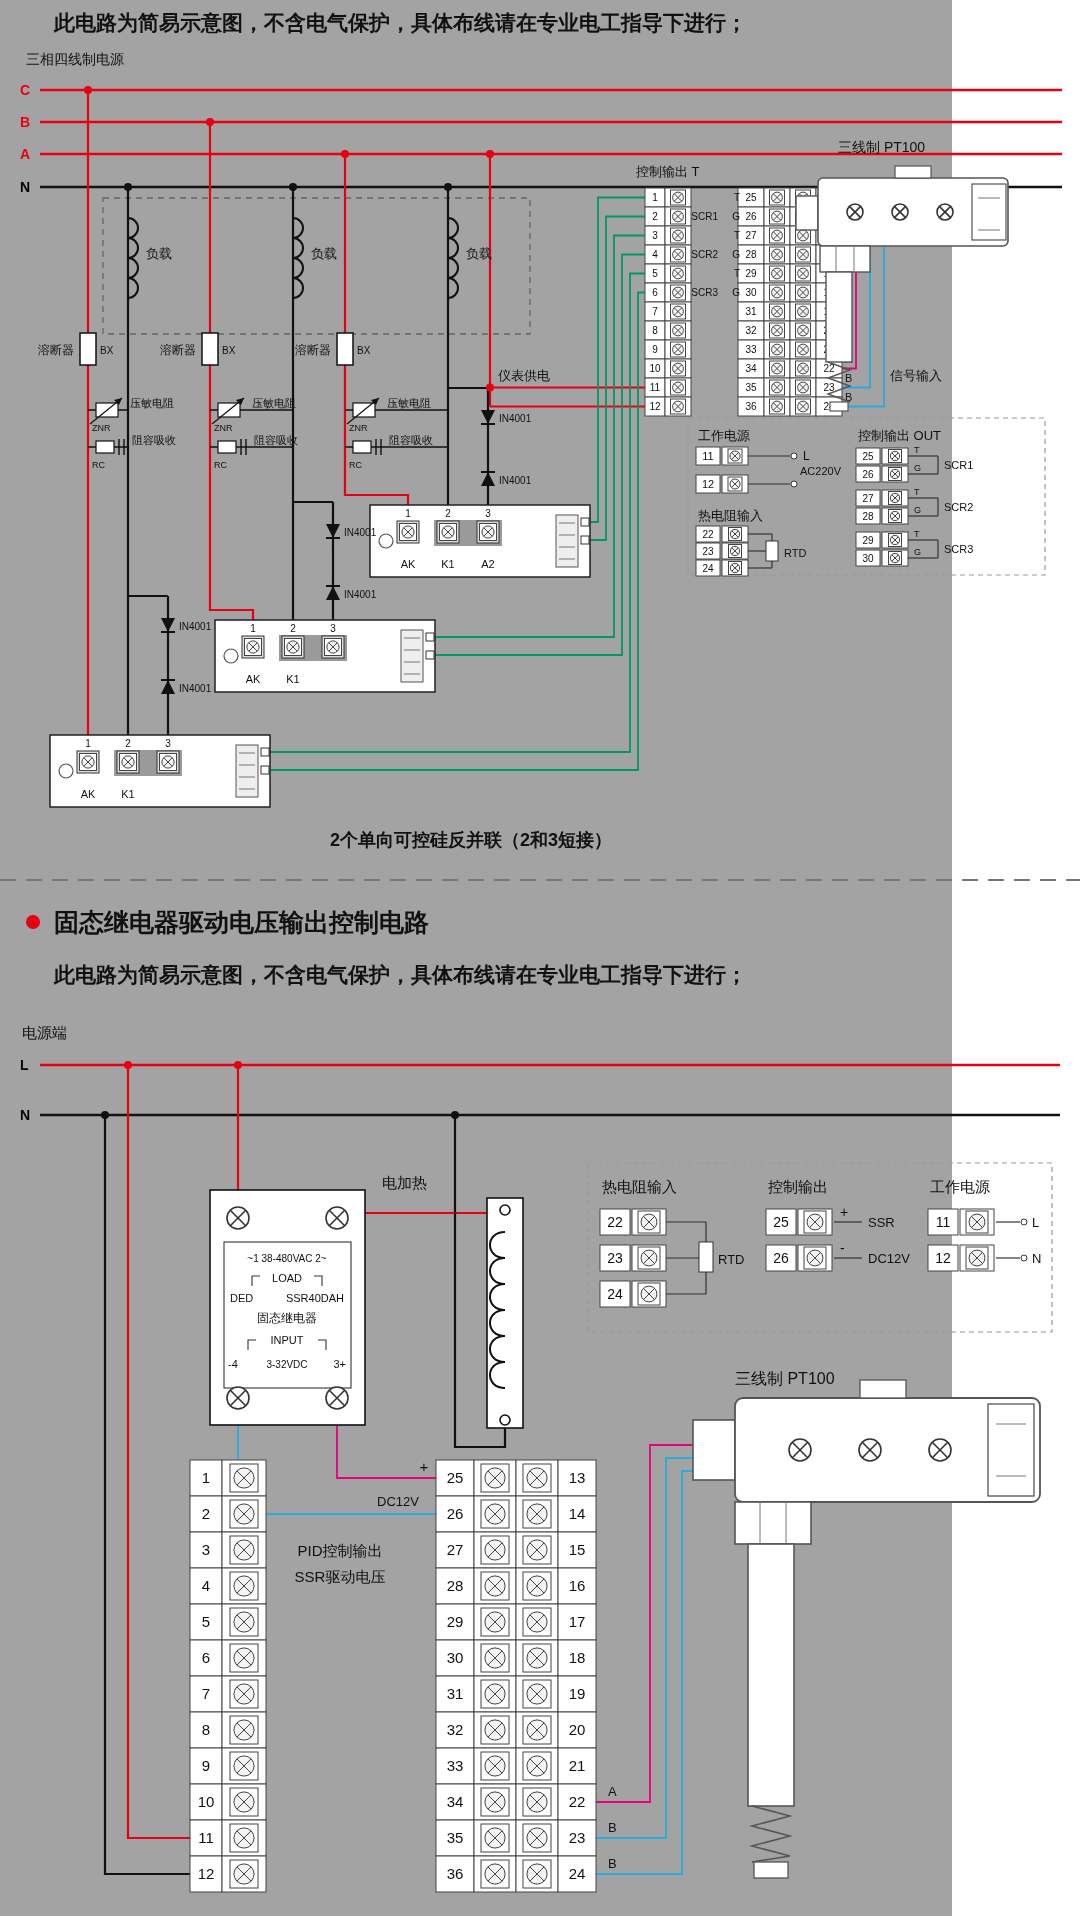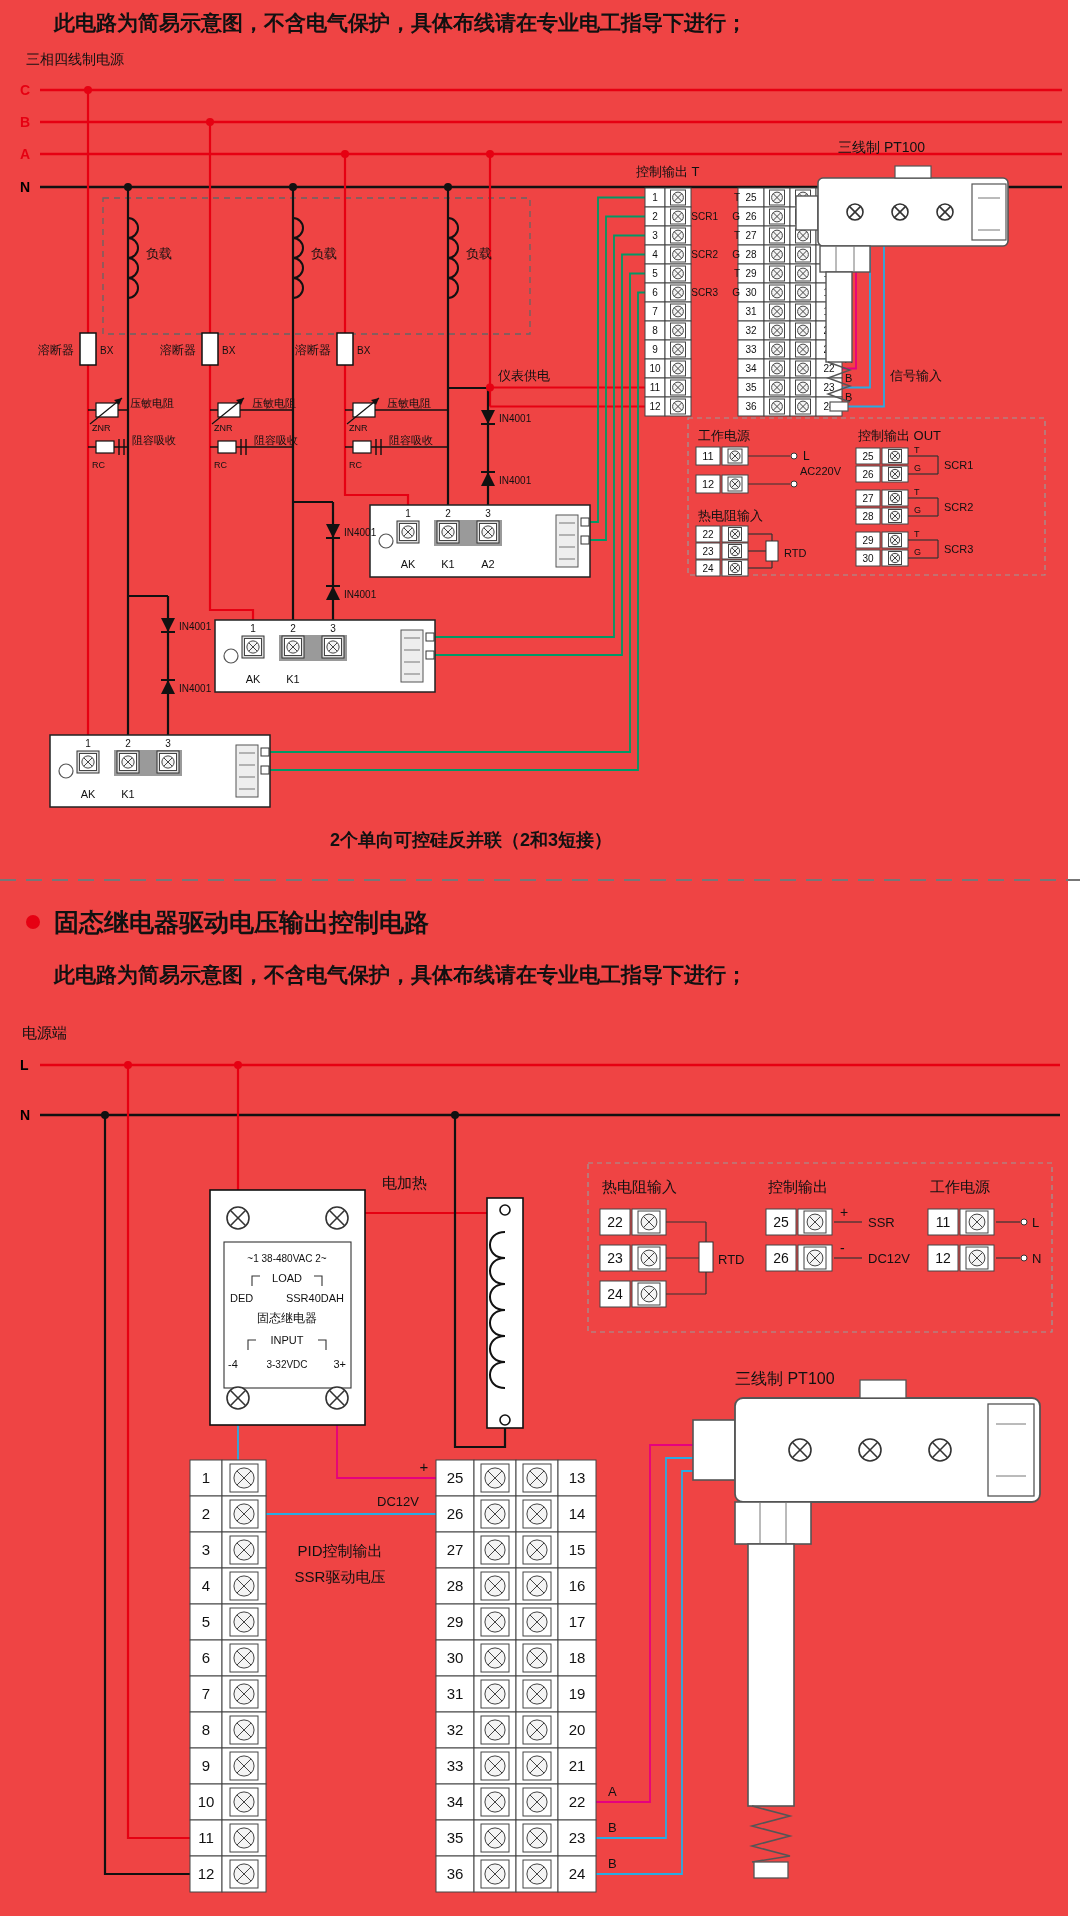--- a/index.html
+++ b/index.html
@@ -1,17 +1,17 @@
 <!DOCTYPE html>
 <html><head>
 <meta charset="utf-8">
 <style>
   html,body{margin:0;padding:0;background:#fff;}
   body{font-family:"Liberation Sans","DejaVu Sans",sans-serif;}
-  #stage{position:relative;width:1068px;height:1916px;background:#ef4444;text-decoration:underline;}
+  #stage{position:relative;width:952px;height:1916px;background:#a3a3a3;text-decoration:underline;}
   svg text{font-family:"Liberation Sans","DejaVu Sans",sans-serif;}
   .warn{font-size:21px;font-weight:bold;fill:#111;}
   .h2{font-size:25px;font-weight:bold;fill:#111;}
   .t13{font-size:13px;fill:#111;}
   .t14{font-size:14px;fill:#111;}
   .t15{font-size:15px;fill:#111;}
   .t16{font-size:16px;fill:#111;}
   .t18{font-size:18px;font-weight:bold;fill:#111;}
   .t10{font-size:10px;fill:#111;}
   .t11{font-size:11px;fill:#111;}

